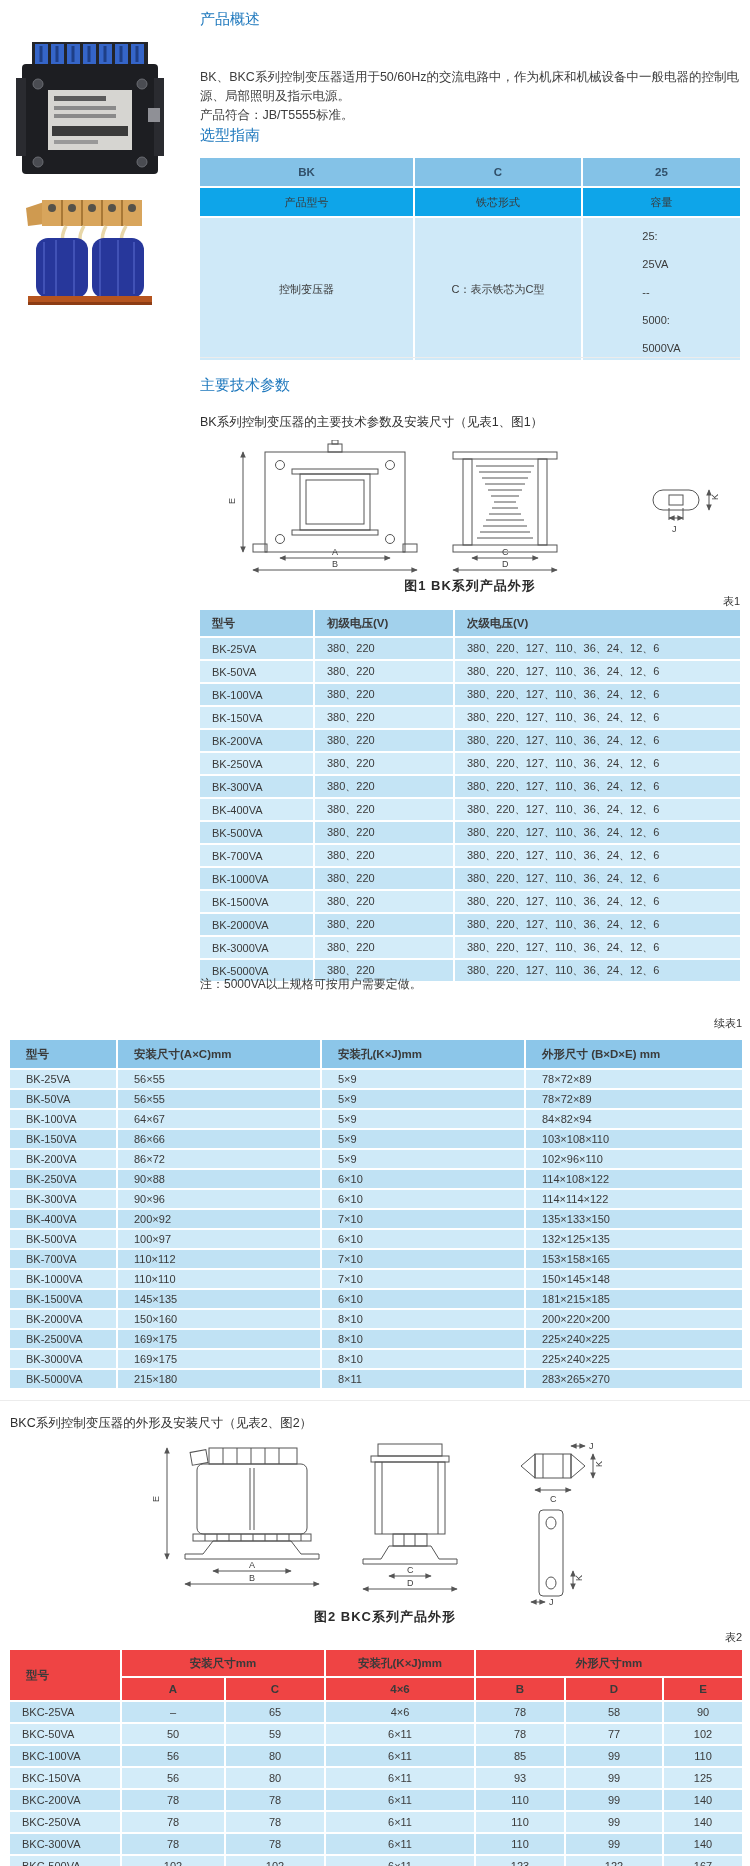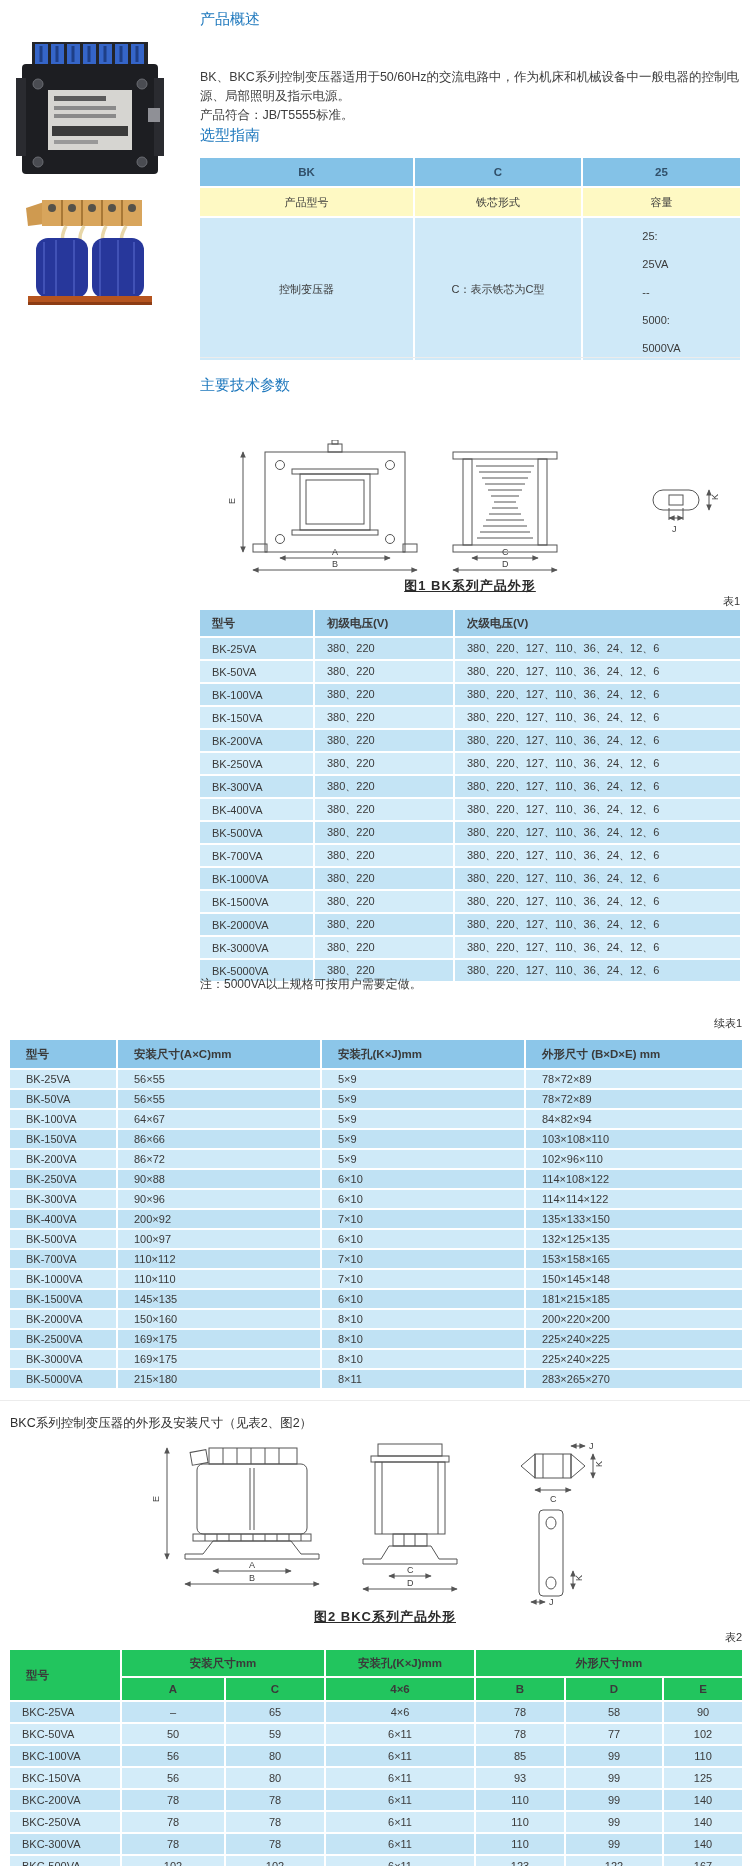--- a/index.html
+++ b/index.html
@@ -4,49 +4,49 @@
 <style>
   html,body{margin:0;padding:0;background:#fff;}
   #page{position:relative;width:750px;height:1866px;background:#ffffff;
         font-family:"Liberation Sans","DejaVu Sans",sans-serif;overflow:hidden;}
   .abs{position:absolute;}
   .section-title{font-size:15px;font-weight:normal;color:#1e78bd;}
   .body-text{font-size:12.5px;color:#3d3d3d;line-height:19px;}
   .intro-text{font-size:12.5px;color:#2f2f2f;}
   .note-text{font-size:12px;color:#3a3a3a;}
   .tbl-label{font-size:11px;color:#333;text-align:right;}
-  .fig-caption{font-size:13px;color:#2b2b2b;font-weight:600;text-align:center;letter-spacing:1px;text-decoration:underline;}
+  .fig-caption{font-size:13px;color:#2b2b2b;font-weight:600;text-align:center;letter-spacing:1px;}
   .rule{position:absolute;height:1px;background:#ececec;}
 
   table{width:100%;border-collapse:separate;border-spacing:0;table-layout:fixed;
         font-size:11px;color:#3a3a3a;}
   th,td{border-right:2px solid #fff;border-bottom:2px solid #fff;overflow:hidden;white-space:nowrap;}
   th:last-child,td:last-child{border-right:none;}
 
   
   .selt th{background:#84c2e7;height:26px;color:#31506a;font-size:11.5px;font-weight:bold;text-align:center;}
-  .selt td.sub{background:#fef9c3;height:26px;text-align:center;}
+  .selt td.sub{background:#0ea5e9;height:26px;text-align:center;}
   .selt td.big{background:#cfe9f8;height:127px;text-align:center;vertical-align:middle;}
   .cap-wrap{display:inline-block;text-align:left;}
   .cap-wrap span{display:block;line-height:21px;margin-top:7px;}
 
   
   .t1 th{background:#a2d1ec;height:24px;text-align:left;padding-left:12px;font-weight:600;font-size:11.5px;}
   .t1 td{height:19px;padding-left:12px;text-align:left;}
   .t1 tbody tr:nth-child(odd) td{background:#c4e4f5;}
   .t1 tbody tr:nth-child(even) td{background:#d3ecf9;}
 
   
   .tc th{background:#8cc6e9;height:26px;text-align:left;padding-left:16px;font-weight:600;font-size:11.5px;}
   .tc td{height:16px;padding-left:16px;text-align:left;}
   .tc tbody tr:nth-child(odd) td{background:#cfeaf8;}
   .tc tbody tr:nth-child(even) td{background:#c0e2f4;}
 
   
-  .t2 th{background:#22c55e;text-align:center;font-weight:600;font-size:11.5px;}
+  .t2 th{background:#ef4444;text-align:center;font-weight:600;font-size:11.5px;}
   .t2 th.r1{height:24px;}
   .t2 th.r2{height:20px;}
   .t2 th.model-h{text-align:left;padding-left:16px;}
   .t2 td{height:18px;text-align:center;}
   .t2 td:first-child{text-align:left;padding-left:12px;}
   .t2 tbody tr:nth-child(odd) td{background:#c4e4f5;}
   .t2 tbody tr:nth-child(even) td{background:#d3ecf9;}
 
   .dim{font-size:9px;fill:#3f3f3f;}
   svg{display:block;}
@@ -146,20 +146,21 @@
           </span>
         </td>
       </tr>
     </tbody>
       </table>
   </div>
 
   <div class="rule" style="left:200px;top:357px;width:540px;"></div>
 
   <div class="abs section-title" style="left:200px;top:376px;">主要技术参数</div>
+  <div class="abs intro-text" style="left:200px;top:414px;">BK系列控制变压器的主要技术参数及安装尺寸（见表1、图1）</div>
 
   <div class="abs" style="left:205px;top:440px;width:530px;height:135px;">
     <svg viewBox="0 0 530 135" width="530" height="135">
       <defs>
         <marker id="ar1" viewBox="0 0 10 10" refX="8" refY="5" markerWidth="7" markerHeight="7" orient="auto-start-reverse">
           <path d="M0 1L9 5L0 9z" fill="#555"></path>
         </marker>
       </defs>
       <g stroke="#555" stroke-width="1" fill="none">
 

